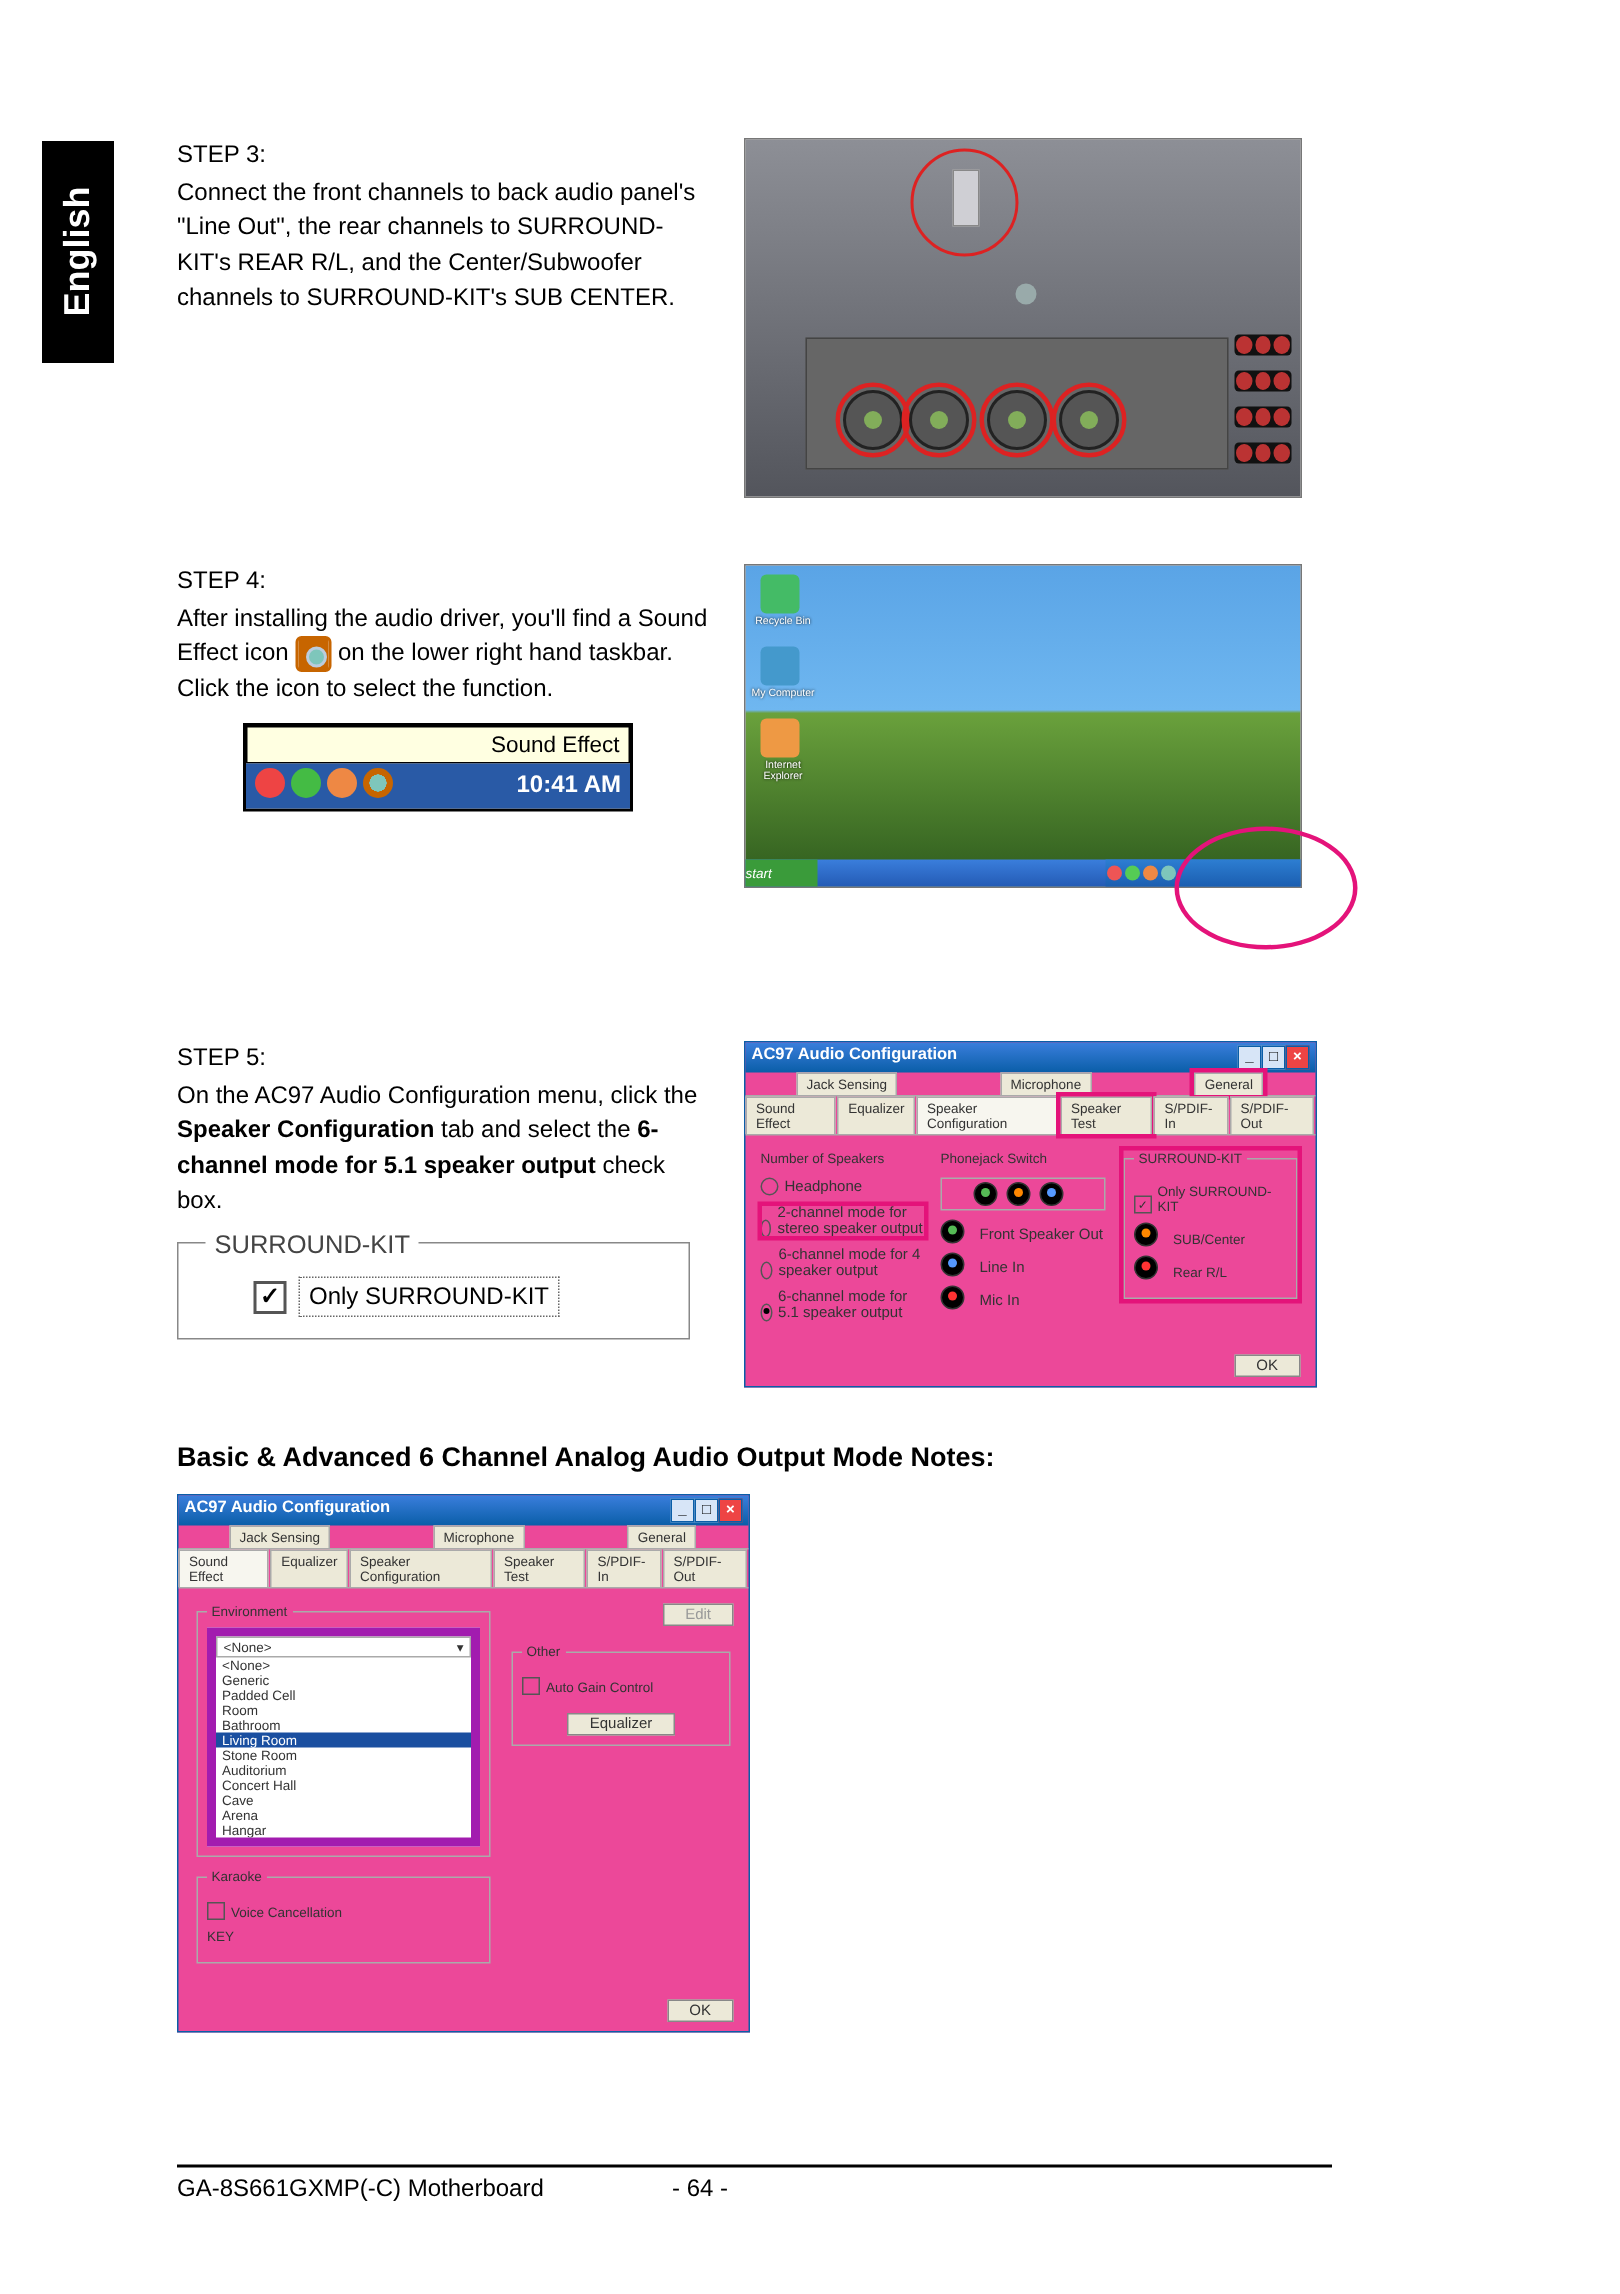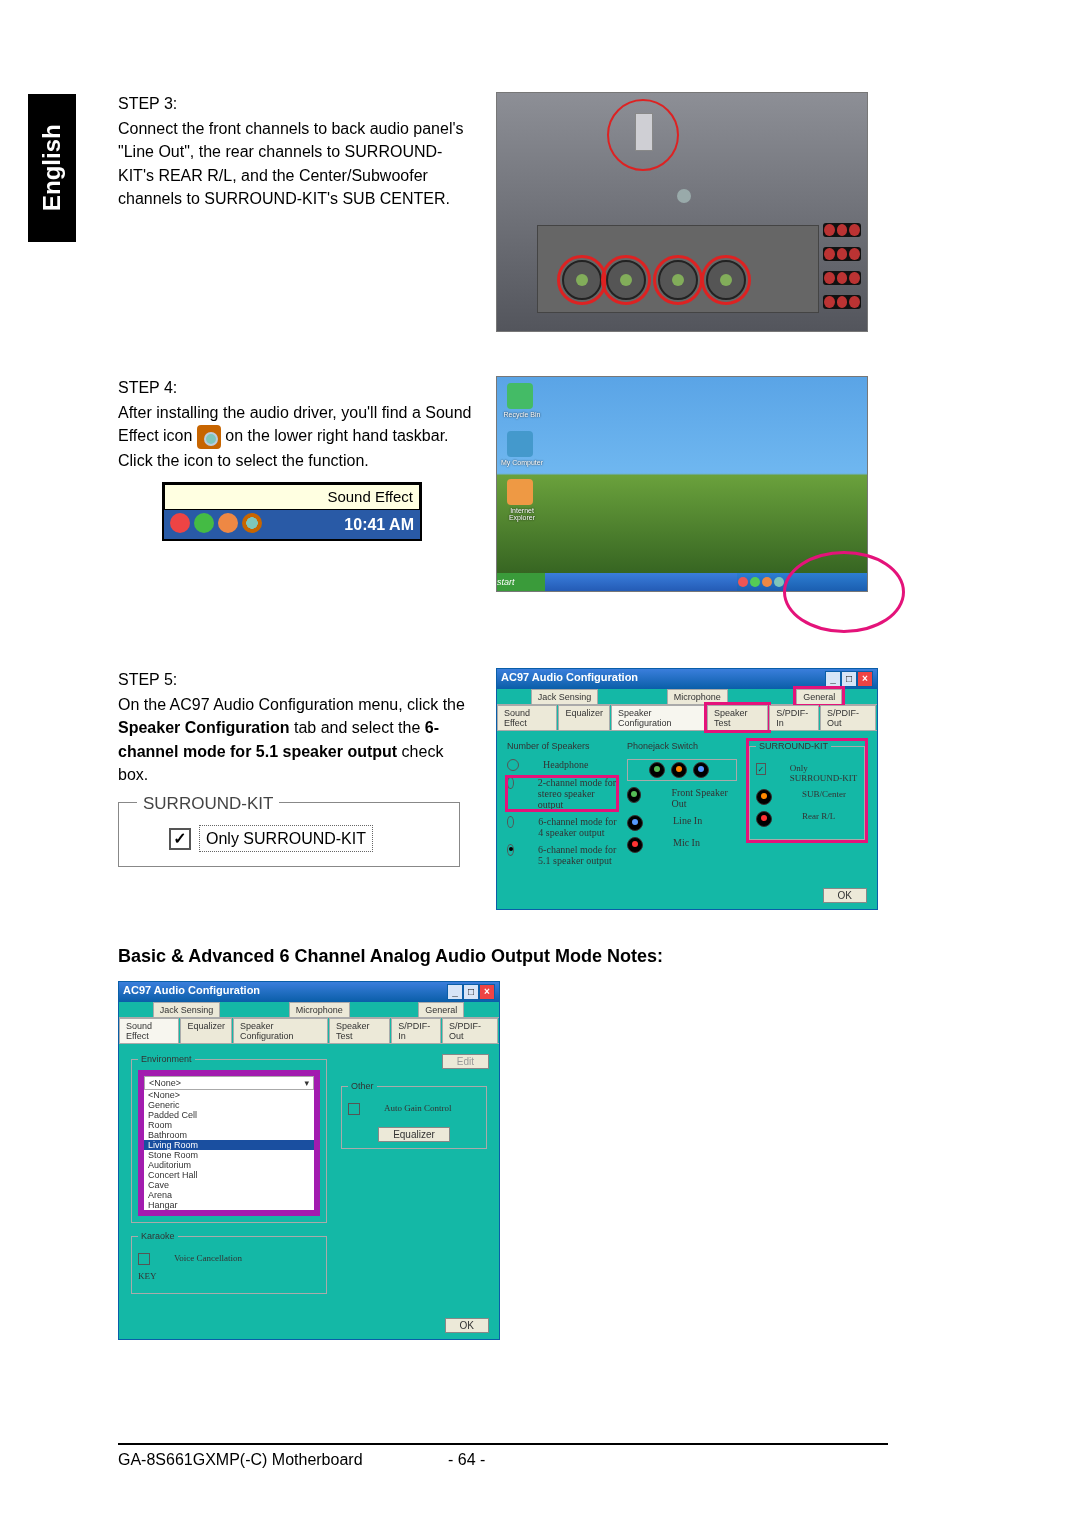--- a/index.html
+++ b/index.html
@@ -128,51 +128,51 @@
   .desktop .d2 { left:10px; top:54px; background:#49c; border-radius:4px; }
   .desktop .d3 { left:10px; top:102px; background:#e94; border-radius:4px; }
   .desktop .taskbar2 { position:absolute; left:0; right:0; bottom:0; height:18px; background:linear-gradient(#3a7edc,#245bb5); }
   .desktop .start { position:absolute; left:0; bottom:0; height:18px; width:48px; background:#3a9b3a; color:#fff; font-size:9px; line-height:18px; text-align:left; font-style:italic; }
   .desktop .clock-area { position:absolute; right:0; bottom:0; width:130px; height:18px; background:linear-gradient(#2d7ed2,#1b5eb0); }
   .desktop .clock-area .ci { display:inline-block; width:10px;height:10px;border-radius:50%;margin:4px 1px 0; }
   .desktop .call-circle {
     position:absolute; right:-38px; bottom:-42px; width:116px; height:76px; border:3px solid #e4137a; border-radius:50%;
   }
   
-  #step5 { margin-top: 76px; }
+  #step5 { margin-top: 102px; }
   .bold { font-weight: bold; }
   .kit-box {
     margin-top: 16px;
     border: 1px solid #888;
     width: 320px;
     padding: 12px 10px 14px;
     position: relative;
   }
   .kit-box .legend {
     position:absolute; left:18px; top:-11px; background:#fff; padding:0 6px; font-size:17px; color:#444;
   }
   .kit-box .cb-row { display:flex; align-items:center; gap:8px; margin-left:40px; margin-top:10px; }
   .kit-box .cb { width:18px;height:18px;border:2px solid #555; display:flex;align-items:center;justify-content:center;font-weight:bold; }
   .kit-box .cb.checked::after{ content:'✓'; }
   .kit-box .cb-label { border:1px dotted #666; padding:1px 6px; background:#fefefe; }
   .ac97 {
-    width: 380px; border:1px solid #0a5ea8; font-size:10px; color:#333; background:#14b8a6;
+    width: 380px; border:1px solid #0a5ea8; font-size:10px; color:#333; background:#ec4899;
   }
   .ac97 .titlebar { background:linear-gradient(#3a7edc,#0a5ea8); color:#fff; padding:2px 4px; font-size:11px; font-weight:bold; display:flex; justify-content:space-between; }
   .ac97 .wbtns span { display:inline-block; width:14px;height:14px;background:#d7e5f7;border:1px solid #0a5ea8;color:#000;text-align:center;font-size:10px;line-height:14px; }
   .ac97 .wbtns .x { background:#e44; color:#fff; }
   .ac97 .tabs-row { display:flex; border-bottom:1px solid #aaa; font-size:9px; }
   .ac97 .tabs-row.r2 { border-top:none; }
   .ac97 .tab { padding:2px 6px; border:1px solid #aaa; border-bottom:none; margin-right:1px; background:#ece9d8; }
   .ac97 .tab.active { background:#f7f6ef; font-weight:normal; }
   .ac97 .body { padding:10px; display:flex; gap:10px; }
   .ac97 .col { flex:1; }
   .ac97 fieldset { border:1px solid #aaa; padding:6px; margin-bottom:8px; font-size:9px; }
   .ac97 legend { font-size:9px; padding:0 3px; }
-  .ac97 .radio-row { display:flex; align-items:flex-start; gap:24px; margin:6px 0;font-family:Liberation Serif, serif; }
+  .ac97 .radio-row { display:flex; align-items:flex-end; gap:4px; margin:6px 0; }
   .ac97 .radio { width:10px;height:10px;border:1px solid #555;border-radius:50%; }
   .ac97 .radio.sel::after{content:'';display:block;width:4px;height:4px;background:#000;border-radius:50%;margin:2px auto;}
   .ac97 .cb2 { width:10px;height:10px;border:1px solid #555;display:flex;align-items:center;justify-content:center;font-size:8px; }
   .ac97 .cb2.chk::after{content:'✓';}
   .ac97 .jack-ind { display:inline-block;width:14px;height:14px;border-radius:50%;background:#000;border:1px solid #333;vertical-align:middle;margin-right:6px; }
   .ac97 .jack-ind.o::after{content:'';display:block;width:6px;height:6px;border-radius:50%;margin:3px auto;}
   .ac97 .jack-ind.g::after{background:#5b5;} .ac97 .jack-ind.or::after{background:#f80;}
   .ac97 .jack-ind.bl::after{background:#59f;} .ac97 .jack-ind.gr::after{background:#999;}
   .ac97 .jack-ind.red::after{background:#f33;}
   .ac97 .ok-row { text-align:right; padding:6px 10px; }

